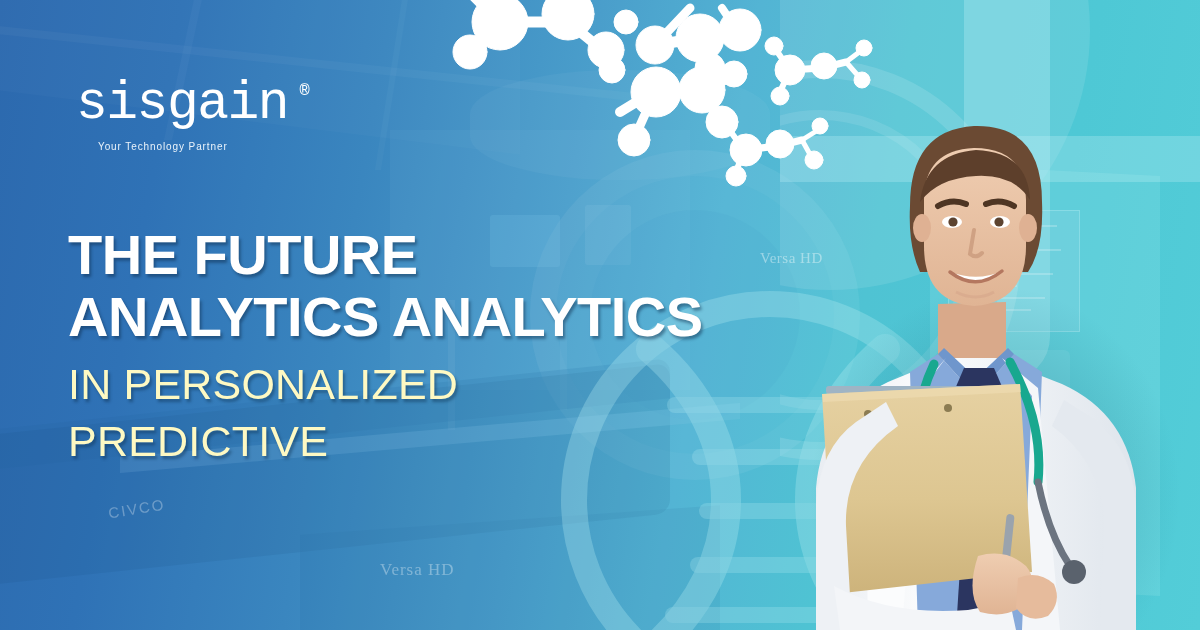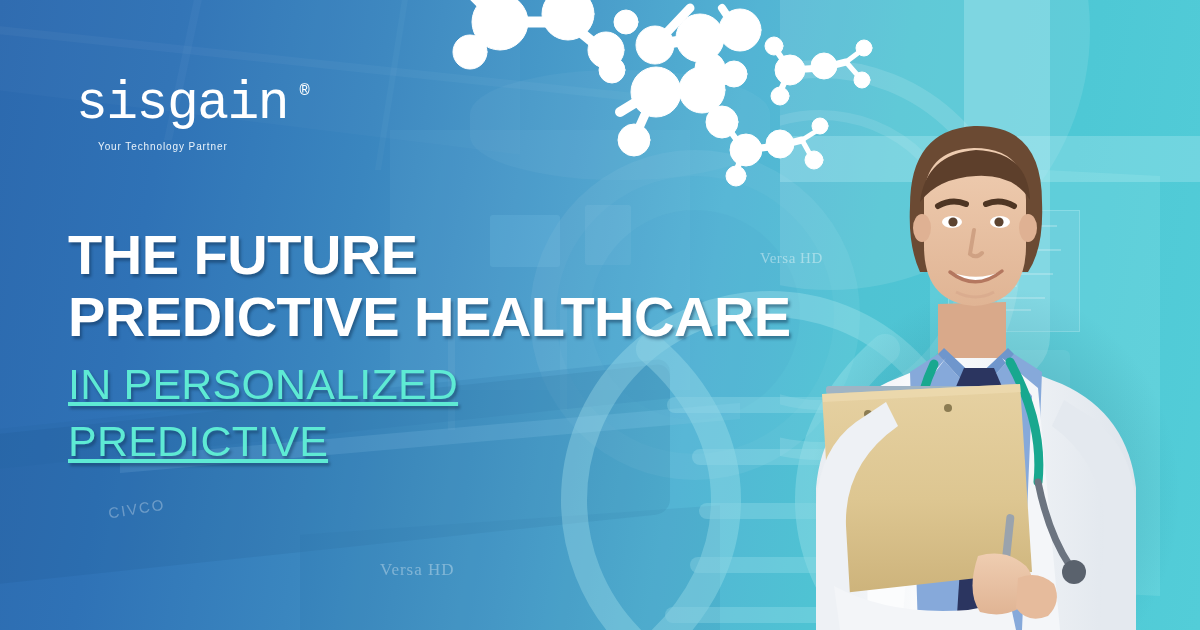--- a/index.html
+++ b/index.html
@@ -180,29 +180,28 @@
     font-weight: 700;
     font-size: 56px;
     line-height: 1.03;
     letter-spacing: -0.5px;
     text-shadow: 2px 3px 3px rgba(10,40,70,.45);
     margin: 0;
     white-space: nowrap;
   }
   .hl-2 { margin-top: 4px; }
   .hl-3, .hl-4 {
-    color:#5eead4;
+    color:#fef9c3;
     font-weight: 400;
     font-size: 43px;
     line-height: 1.08;
     letter-spacing: .2px;
     text-shadow: 2px 3px 3px rgba(10,40,70,.42);
     margin: 0;
     white-space: nowrap;
-    text-decoration: underline;
   }
   .hl-3 { margin-top: 16px; }
   .hl-4 { margin-top: 10px; }
 
   
   .doctor { position:absolute; left: 770px; top: 96px; width: 440px; height: 534px; }
   .doctor svg { display:block; }
 </style>
 </head>
 <body>
@@ -350,21 +349,21 @@
   <div class="logo">
     <div class="logo-word">
       <span>sisgain</span>
       <span class="logo-reg">®</span>
     </div>
     <div class="logo-tag">Your Technology Partner</div>
   </div>
 
   <div class="headline">
     <div class="hl-1">THE FUTURE</div>
-    <div class="hl-2">PREDICTIVE HEALTHCARE</div>
+    <div class="hl-2">ANALYTICS ANALYTICS</div>
     <div class="hl-3">IN PERSONALIZED</div>
     <div class="hl-4">PREDICTIVE</div>
   </div>
 
   <div class="doctor">
     <svg width="440" height="534" viewBox="0 0 440 534" xmlns="http://www.w3.org/2000/svg">
       <defs>
         <linearGradient id="coatG" x1="0" y1="0" x2="1" y2="0">
           <stop offset="0%" stop-color="#e9edf2"></stop>
           <stop offset="35%" stop-color="#fbfcfd"></stop>

